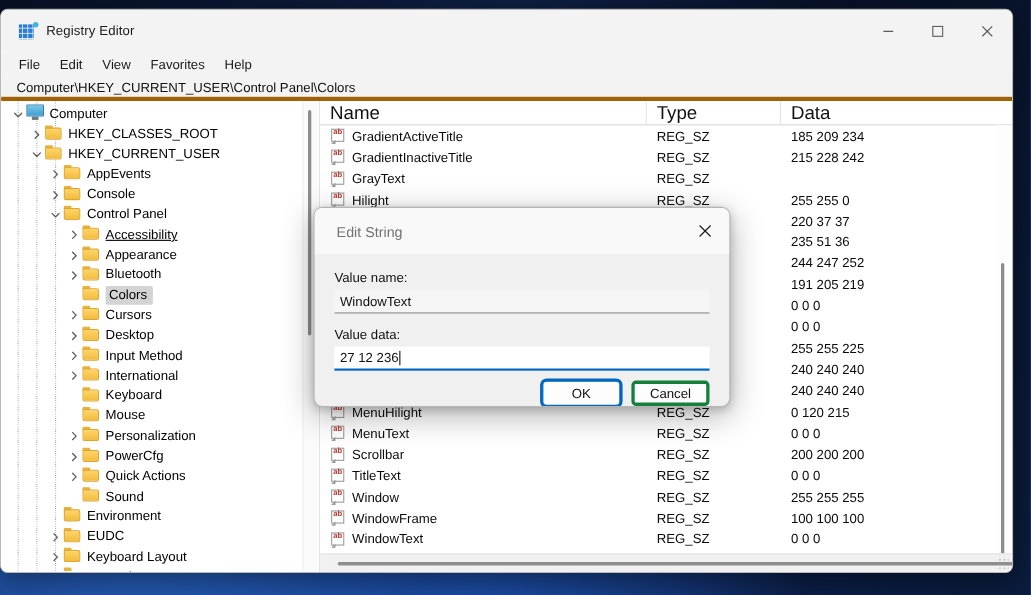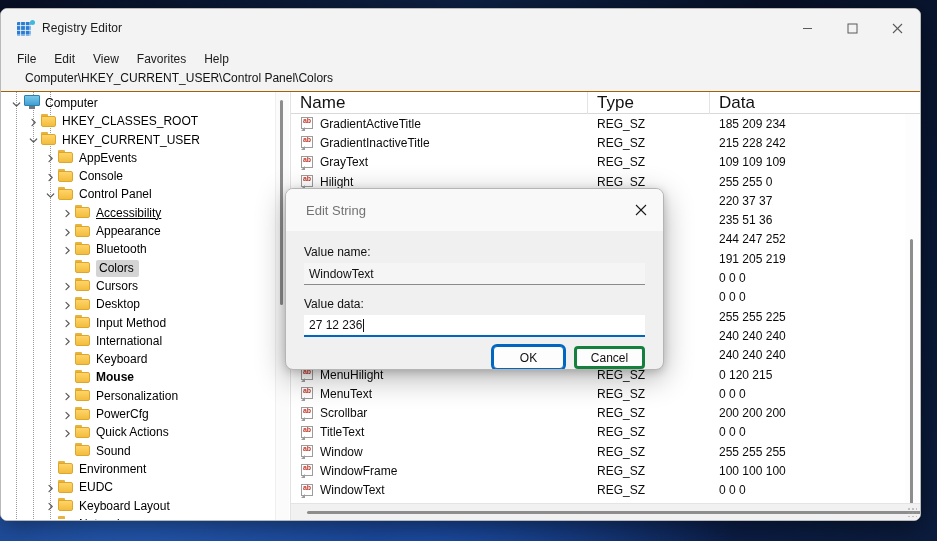--- a/index.html
+++ b/index.html
@@ -91,23 +91,24 @@
     font-size: 12px;
     color: #1b1b1b;
     padding: 3px 9px;
     border-radius: 3px;
   }
 
   
   #addressbar {
     height: 21px;
     background: #f3f3f3;
-    border-bottom: 1px solid #a16207;
-    display: flex;
-    padding-left: 24px;
+    border-bottom: 4px solid #a16207;
+    display: flex;
+    align-items: center;
+    padding-left: 14px;
     flex: 0 0 auto;
   }
   #addresspath {
     font-size: 12px;
     color: #111;
     white-space: nowrap;
   }
 
   
   #body {
@@ -660,21 +661,21 @@
           <div class="tnode" style="padding-left: 59px;">
             <div class="chev"></div>
             <div class="tico">
               <div class="folder">
                 <div class="tab"></div>
                 <div class="bodyf"></div>
               </div>
             </div>
             <div class="tlabel">Keyboard</div>
           </div>
-          <div class="tnode" style="padding-left: 59px; font-weight: bold;">
+          <div class="tnode" style="padding-left: 59px;">
             <div class="chev"></div>
             <div class="tico">
               <div class="folder">
                 <div class="tab"></div>
                 <div class="bodyf"></div>
               </div>
             </div>
             <div class="tlabel">Mouse</div>
           </div>
           <div class="tnode" style="padding-left: 59px;">
@@ -817,21 +818,20 @@
           <div class="lrow">
             <div class="lcell c-name">
               <div class="abicon">
                 <div class="pg"></div>
                 <div class="ab">ab</div>
                 <div class="corner"></div>
               </div>
               <span>GrayText</span>
             </div>
             <div class="lcell c-type">REG_SZ</div>
-            <div class="lcell c-data">109 109 109</div>
           </div>
           <div class="lrow">
             <div class="lcell c-name">
               <div class="abicon">
                 <div class="pg"></div>
                 <div class="ab">ab</div>
                 <div class="corner"></div>
               </div>
               <span>Hilight</span>
             </div>

